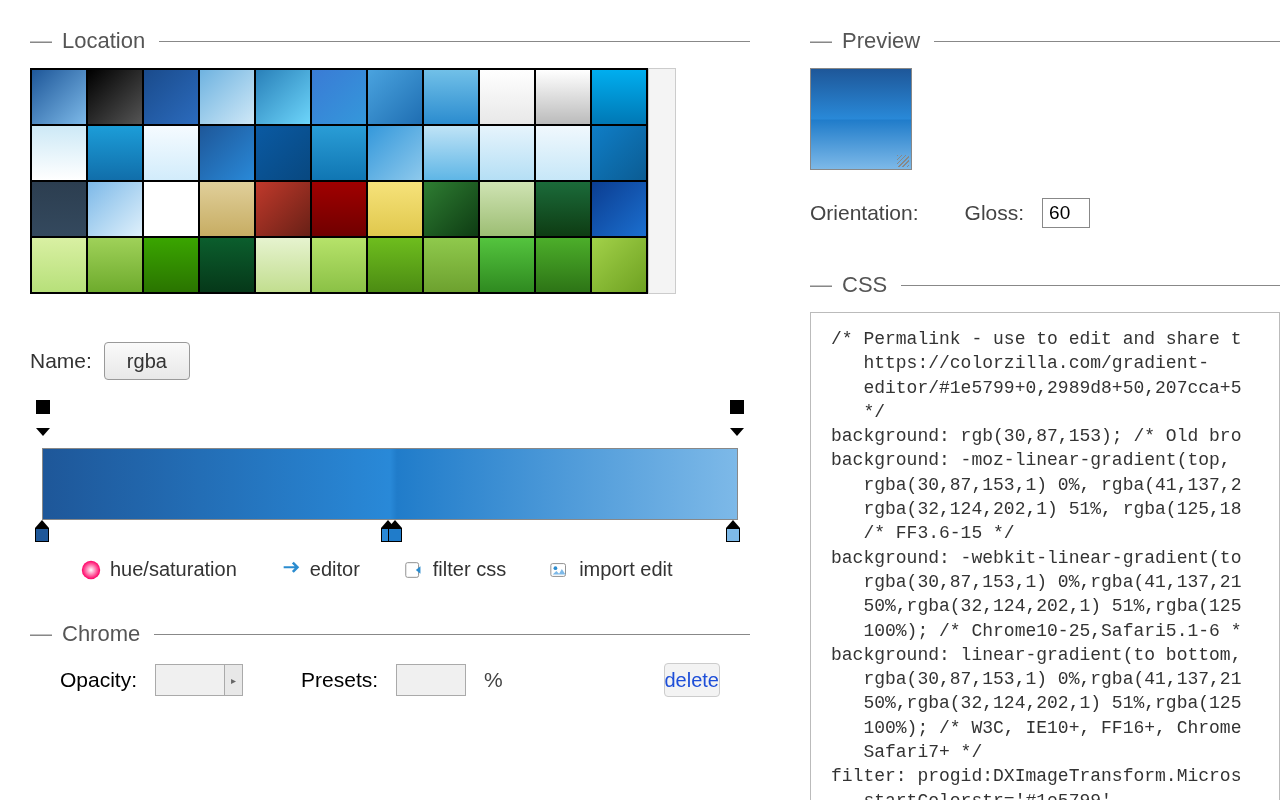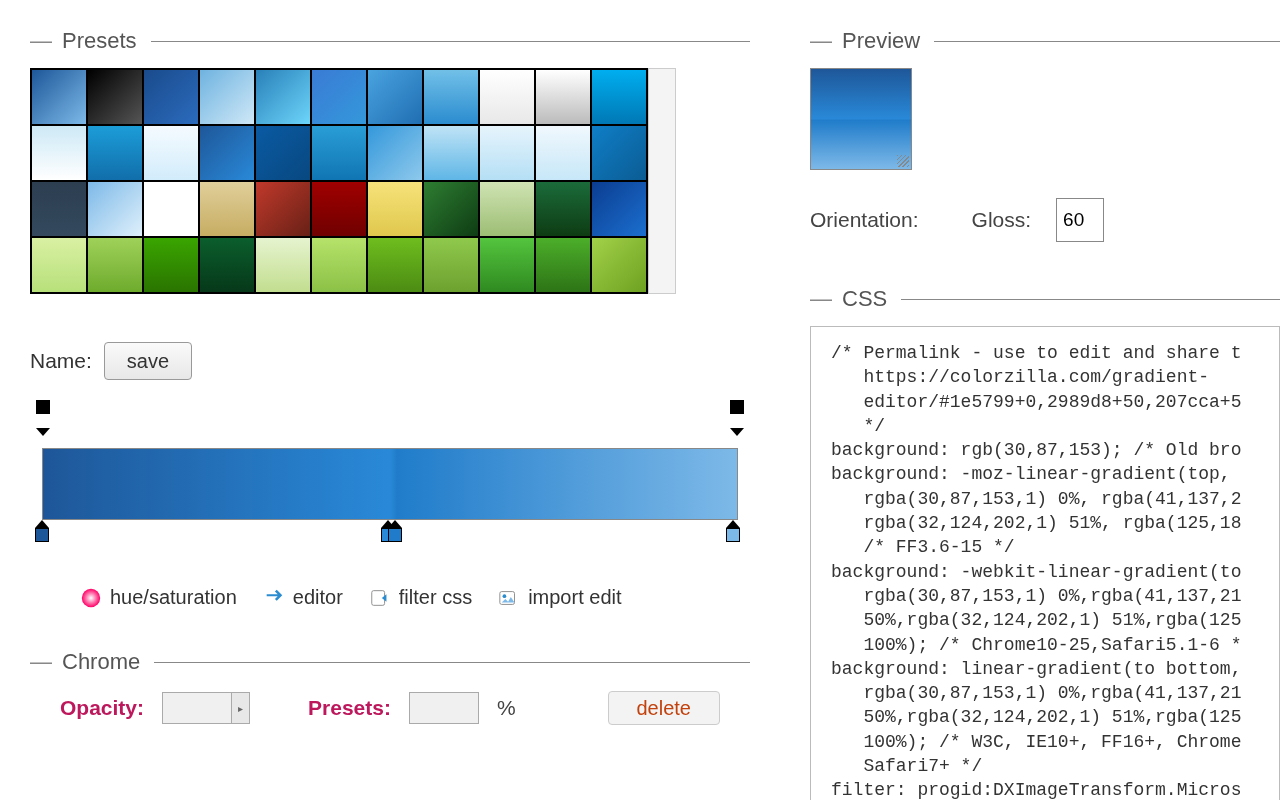--- a/index.html
+++ b/index.html
@@ -65,67 +65,67 @@
 .opstop, .colstop {
   position: absolute; width: 18px; height: 22px;
 }
 .opstop { top: 4px; }
 .opstop .tri { width: 0; height: 0; border-left: 7px solid transparent; border-right: 7px solid transparent; border-top: 8px solid #000; margin: 14px auto 0; }
 .opstop .sq { width: 14px; height: 14px; border: 1px solid #000; background: #000; margin: -22px auto 0; }
 .colstop { top: 102px; }
 .colstop .tri { width: 0; height: 0; border-left: 7px solid transparent; border-right: 7px solid transparent; border-bottom: 8px solid #000; margin: 0 auto; }
 .colstop .sq { width: 14px; height: 14px; border: 1px solid #000; margin: 0 auto; }
 
-.actions { display: flex; gap: 26px; margin-top: 28px; padding-left: 50px; }
+.actions { display: flex; gap: 43px; padding-left: 50px; }
 .act { display: flex; align-items: center; gap: 8px; font-size: 20px; color: #333; cursor: pointer; }
 .act .ic { width: 22px; height: 22px; display: inline-block; }
 
 .stops-row { display: flex; align-items: center; gap: 18px; margin-top: 16px; padding-left: 30px; }
-.stops-row label { font-size: 21px; color: #be185d; font-weight: bold; }
+.stops-row label { font-size: 21px; color: #000000; }
 .miniinput { width: 70px; height: 32px; border: 1px solid #aaa; background: #f0f0f0; }
 .spinner { width: 18px; height: 32px; border: 1px solid #aaa; background: #e8e8e8; border-left: none; display: flex; align-items: center; justify-content: center; font-size: 10px; color: #666; }
 .pct { font-size: 21px; color: #444; }
 .delbtn {
-  height: 34px; padding: 0 28px;
+  height: 34px; padding: 0 0;
   border: 1px solid #ccc; border-radius: 4px;
-  background: #f3f3f3; color: #c2410c; font-size: 20px;
+  background: #f3f3f3; color: #1d4ed8; font-size: 20px;
   margin-left: auto; margin-right: 30px;
 }
 
 .preview-box {
   width: 102px; height: 102px; border: 1px solid #888;
   background: linear-gradient(to bottom, rgb(30,87,153) 0%, rgb(41,137,216) 50%, rgb(32,124,202) 51%, rgb(125,185,232) 100%);
   position: relative;
 }
 .preview-box .resz {
   position: absolute; right: 2px; bottom: 2px; width: 14px; height: 14px;
 }
 .preview-box .resz::before { content: ""; position: absolute; right: 0; bottom: 0; width: 12px; height: 12px;
   background: repeating-linear-gradient(135deg, #888 0 1px, transparent 1px 3px); }
 
-.prev-controls { display: flex; align-items: center; gap: 25px; margin-top: 28px; font-size: 21px; }
+.prev-controls { display: flex; align-items: center; gap: 18px; margin-top: 28px; font-size: 21px; }
 .selbox { height: 34px; border: 1px solid #888; padding: 0 28px 0 8px; font-size: 19px; background: #fff; position: relative; display: inline-flex; align-items: center; min-width: 160px; }
 .selbox::after { content: "⌄"; position: absolute; right: 8px; top: 4px; font-size: 18px; }
-.sizeinput { height: 44px; width: 48px; border: 1px solid #888; padding: 0 6px; font-size: 19px; }
+.sizeinput { height: 30px; width: 48px; border: 1px solid #888; padding: 0 6px; font-size: 19px; }
 
 .cssbox {
   margin-top: 14px; border: 1px solid #bbb; padding: 14px 10px 14px 20px;
   font-family: "Courier New", monospace; font-size: 18px; line-height: 1.35;
   white-space: pre-wrap; color: #333; overflow: hidden;
 }
 </style>
 </head>
 <body>
 
 <div class="cols">
   <div class="left">
 
     <div class="section-head">
       <span class="dash">—</span>
-      <span class="label">Presets</span>
+      <span class="label">Location</span>
       <span class="line"></span>
     </div>
 
     <div class="presets-wrap">
       <div class="presets-grid" id="presets-grid">
           <div class="sw" style="background: linear-gradient(135deg, rgb(30, 87, 153), rgb(125, 185, 232));"></div>
           <div class="sw" style="background: linear-gradient(135deg, rgb(0, 0, 0), rgb(85, 85, 85));"></div>
           <div class="sw" style="background: linear-gradient(135deg, rgb(26, 75, 140), rgb(43, 107, 189));"></div>
           <div class="sw" style="background: linear-gradient(135deg, rgb(111, 179, 224), rgb(207, 232, 247));"></div>
           <div class="sw" style="background: linear-gradient(135deg, rgb(41, 128, 185), rgb(109, 213, 250));"></div>
@@ -167,21 +167,21 @@
           <div class="sw" style="background: linear-gradient(rgb(143, 201, 76), rgb(109, 161, 47));"></div>
           <div class="sw" style="background: linear-gradient(rgb(84, 196, 62), rgb(47, 138, 32));"></div>
           <div class="sw" style="background: linear-gradient(rgb(76, 174, 42), rgb(45, 116, 22));"></div>
           <div class="sw" style="background: linear-gradient(135deg, rgb(162, 209, 73), rgb(110, 161, 33));"></div>
         </div>
       <div class="presets-scroll"></div>
     </div>
 
     <div class="namerow">
       <label>Name:</label>
-      <button class="savebtn">save</button>
+      <button class="savebtn">rgba</button>
     </div>
 
     <div class="grad-editor">
       <div class="opstop" style="left:4px">
           <div class="sq"></div>
           <div class="tri"></div>
         </div>
       <div class="opstop" style="right:4px">
           <div class="sq"></div>
           <div class="tri"></div>

